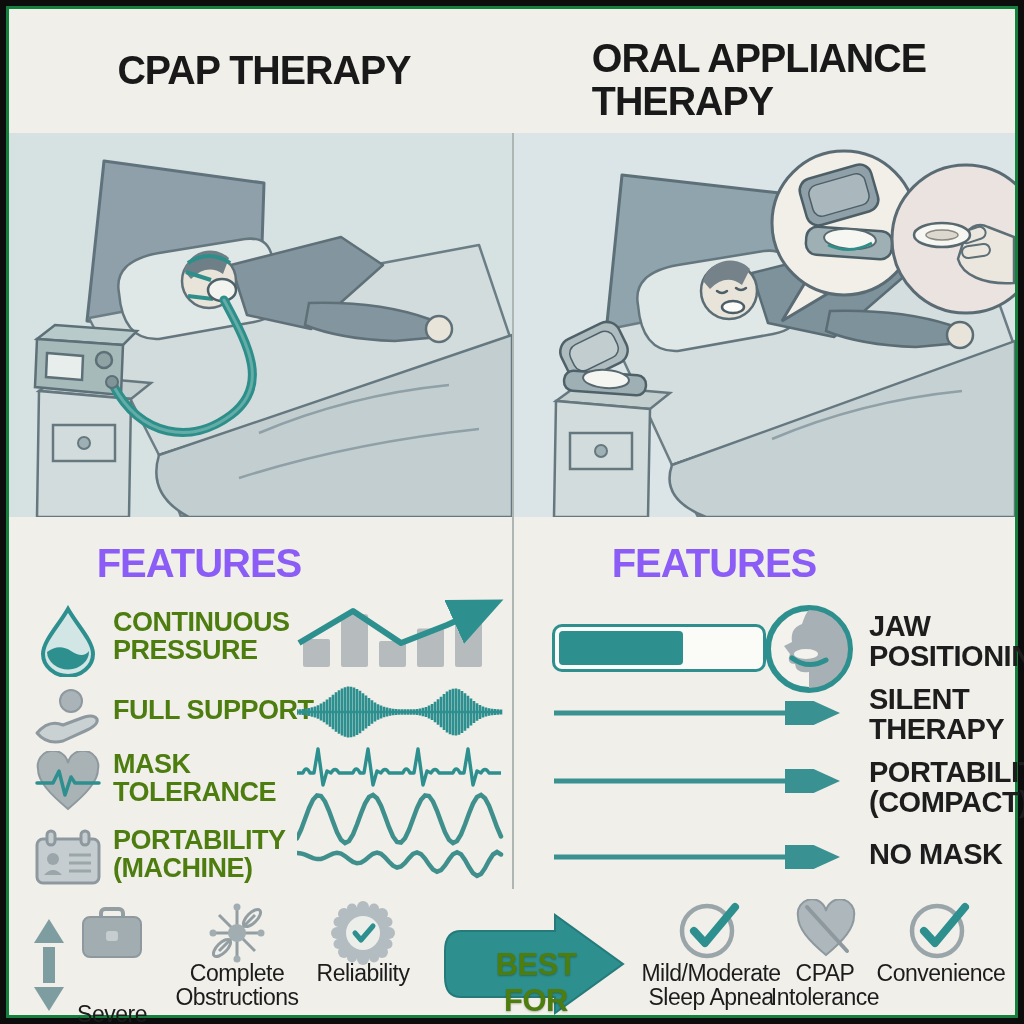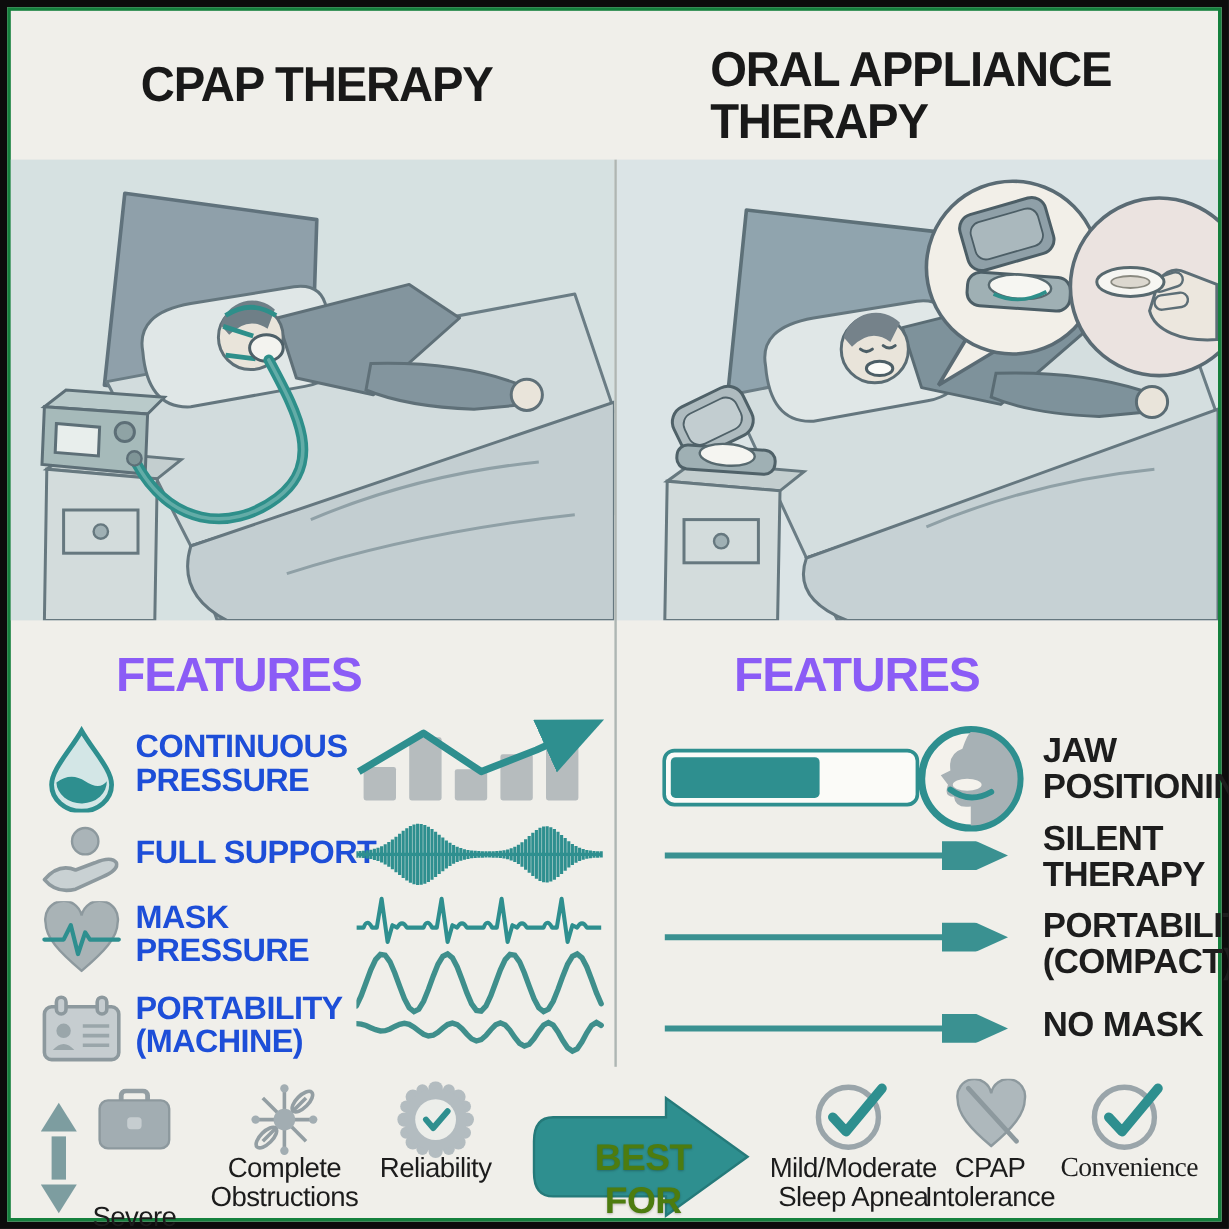--- a/index.html
+++ b/index.html
@@ -1,21 +1,21 @@
 <!DOCTYPE html>
 <html><head>
 <meta charset="utf-8">
 <style>
   html,body{margin:0;padding:0;background:#222;}
   #stage{position:relative;width:1024px;height:1024px;background:#0c0c0c;font-family:"Liberation Sans",sans-serif;overflow:hidden;}
   #inner{position:absolute;left:6px;top:6px;width:1006px;height:1006px;border:3px solid #15803d;background:#f0efea;}
   .abs{position:absolute;}
   .hdr{font-weight:bold;color:#191919;font-size:41px;letter-spacing:-1px;line-height:1.05;transform:scaleX(.96);}
   .features-title{font-weight:bold;color:#8b5cf6;font-size:40px;letter-spacing:-1px;}
-  .feat-label{font-weight:bold;color:#1d4ed8;font-size:27px;line-height:1.02;letter-spacing:-.5px;}
+  .feat-label{font-weight:bold;color:#4d7c0f;font-size:27px;line-height:1.02;letter-spacing:-.5px;}
   .feat-label-r{font-weight:bold;color:#1d1d1d;font-size:29px;line-height:1.05;letter-spacing:-.5px;}
   .bot-label{color:#1c1c1c;font-size:23px;line-height:1.05;text-align:center;letter-spacing:-.5px;}
   .illus{position:absolute;top:124px;height:384px;overflow:hidden;}
   .vdivider{position:absolute;background:#aeb6b3;}
   svg{display:block;}
   .bestfor-text{position:absolute;color:#4d7c0f;font-weight:bold;font-size:31px;letter-spacing:-.5px;text-shadow:0 1px 2px rgba(0,0,0,.25);}
 </style>
 </head>
 <body>
 
@@ -134,21 +134,21 @@
   <svg class="abs" style="left:24px;top:678px;" width="70" height="60" viewBox="0 0 70 60">
     <circle cx="38" cy="14" r="11" fill="#aab4b8" stroke="#8d999e" stroke-width="2"></circle>
     <path d="M4,46 Q16,32 30,38 L46,32 Q60,26 64,32 Q66,38 52,44 L30,54 Q14,58 4,46 Z" fill="#c9d1d3" stroke="#8d999e" stroke-width="3" stroke-linejoin="round"></path>
   </svg>
   <div class="abs feat-label" style="left:104px;top:688px;width:230px;">FULL SUPPORT</div>
 
   <svg class="abs" style="left:26px;top:742px;" width="66" height="62" viewBox="0 0 66 62">
     <path d="M33,58 C14,42 3,30 3,18 A14,14 0 0 1 33,12 A14,14 0 0 1 63,18 C63,30 52,42 33,58 Z" fill="#a9b3b6" stroke="#8d999e" stroke-width="2"></path>
     <polyline points="2,32 18,32 24,20 30,44 36,26 40,32 64,32" fill="none" stroke="#2e8f8f" stroke-width="3.5" stroke-linejoin="round" stroke-linecap="round"></polyline>
   </svg>
-  <div class="abs feat-label" style="left:104px;top:742px;width:200px;">MASK PRESSURE</div>
+  <div class="abs feat-label" style="left:104px;top:742px;width:200px;">MASK TOLERANCE</div>
 
   <svg class="abs" style="left:24px;top:818px;" width="70" height="60" viewBox="0 0 70 60">
     <rect x="4" y="12" width="62" height="44" rx="6" fill="#c6cdd0" stroke="#8d999e" stroke-width="3"></rect>
     <rect x="14" y="4" width="8" height="14" rx="4" fill="#c6cdd0" stroke="#8d999e" stroke-width="3"></rect>
     <rect x="48" y="4" width="8" height="14" rx="4" fill="#c6cdd0" stroke="#8d999e" stroke-width="3"></rect>
     <circle cx="20" cy="32" r="6" fill="#9aa6aa"></circle>
     <path d="M11,48 Q20,38 29,48 Z" fill="#9aa6aa"></path>
     <line x1="36" y1="28" x2="58" y2="28" stroke="#9aa6aa" stroke-width="3"></line>
     <line x1="36" y1="36" x2="58" y2="36" stroke="#9aa6aa" stroke-width="3"></line>
     <line x1="36" y1="44" x2="58" y2="44" stroke="#9aa6aa" stroke-width="3"></line>
@@ -291,16 +291,16 @@
   <svg class="abs" style="left:786px;top:890px;" width="62" height="60" viewBox="0 0 62 60">
     <path d="M31,56 C13,41 3,29 3,17 A13,13 0 0 1 31,12 A13,13 0 0 1 59,17 C59,29 49,41 31,56 Z" fill="#aeb8bc" stroke="#8d999e" stroke-width="2"></path>
     <line x1="12" y1="8" x2="52" y2="52" stroke="#8d999e" stroke-width="4" stroke-linecap="round"></line>
   </svg>
   <div class="abs bot-label" style="left:746px;top:952px;width:140px;">CPAP Intolerance</div>
 
   <svg class="abs" style="left:898px;top:890px;" width="66" height="62" viewBox="0 0 66 62">
     <circle cx="30" cy="32" r="25" fill="none" stroke="#9aa5aa" stroke-width="4.5"></circle>
     <polyline points="17,32 28,44 58,8" fill="none" stroke="#2e8f8f" stroke-width="8" stroke-linecap="round" stroke-linejoin="round"></polyline>
   </svg>
-  <div class="abs bot-label" style="left:852px;top:952px;width:160px;font-family:Liberation Serif, serif;">Convenience</div>
+  <div class="abs bot-label" style="left:852px;top:952px;width:160px;">Convenience</div>
 
 </div>
 </div>
 
 </body></html>

